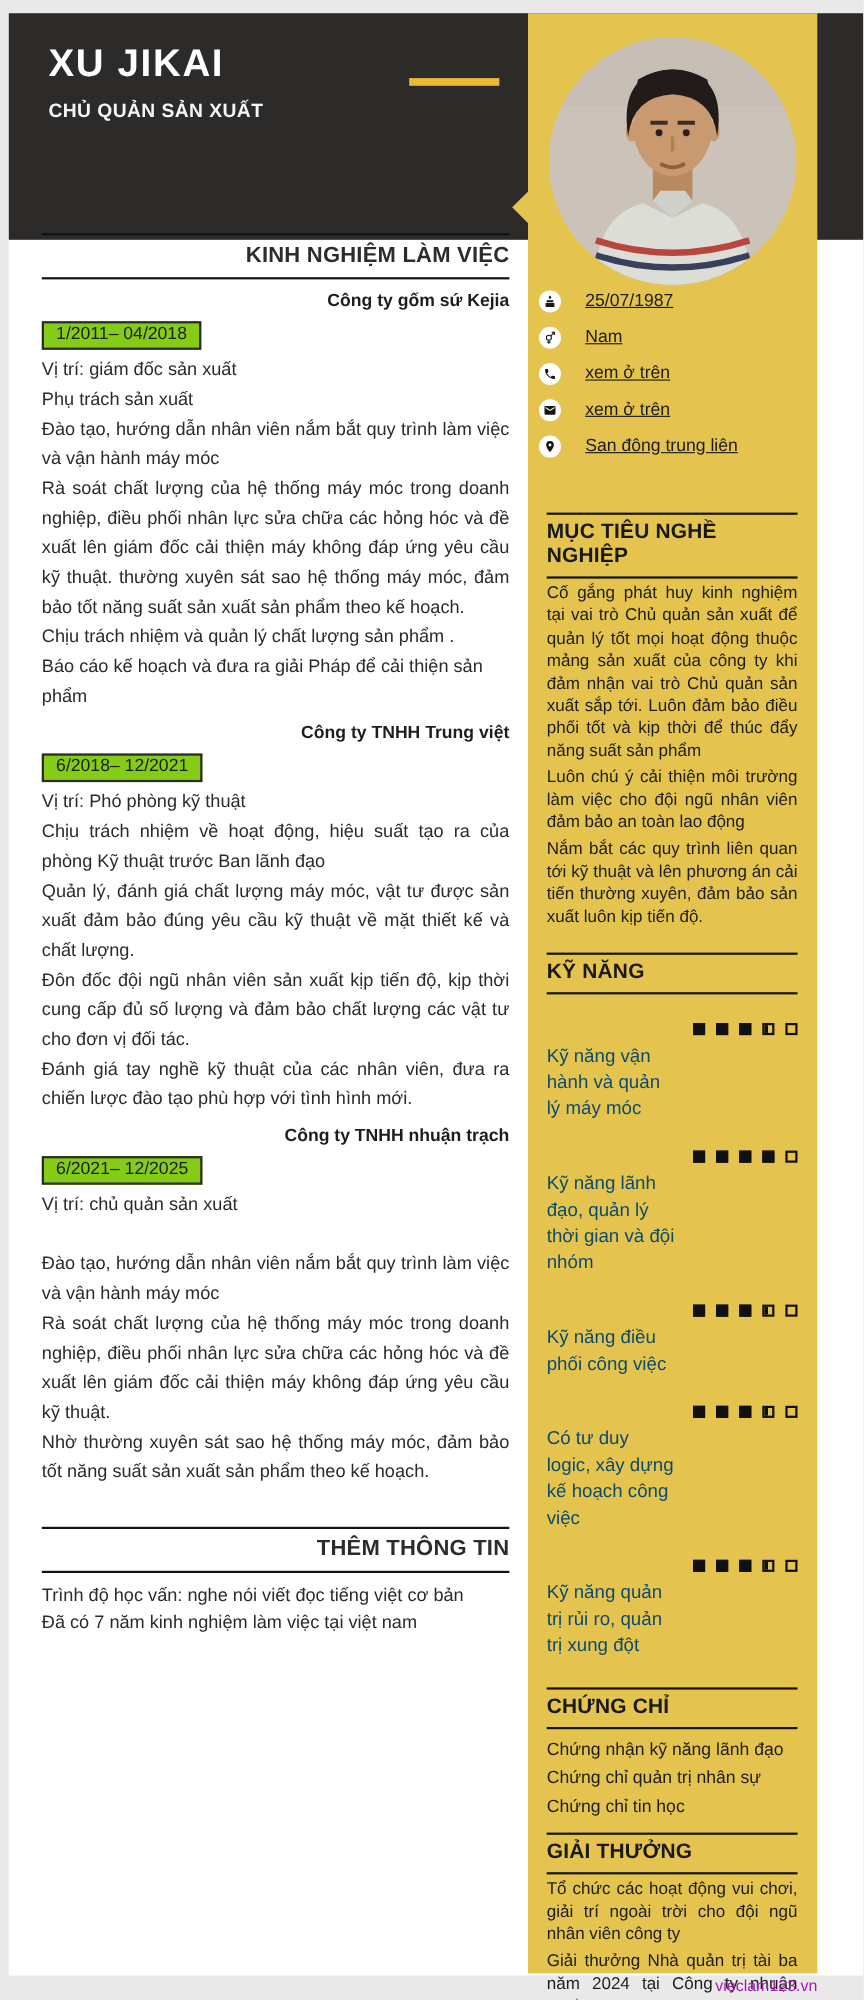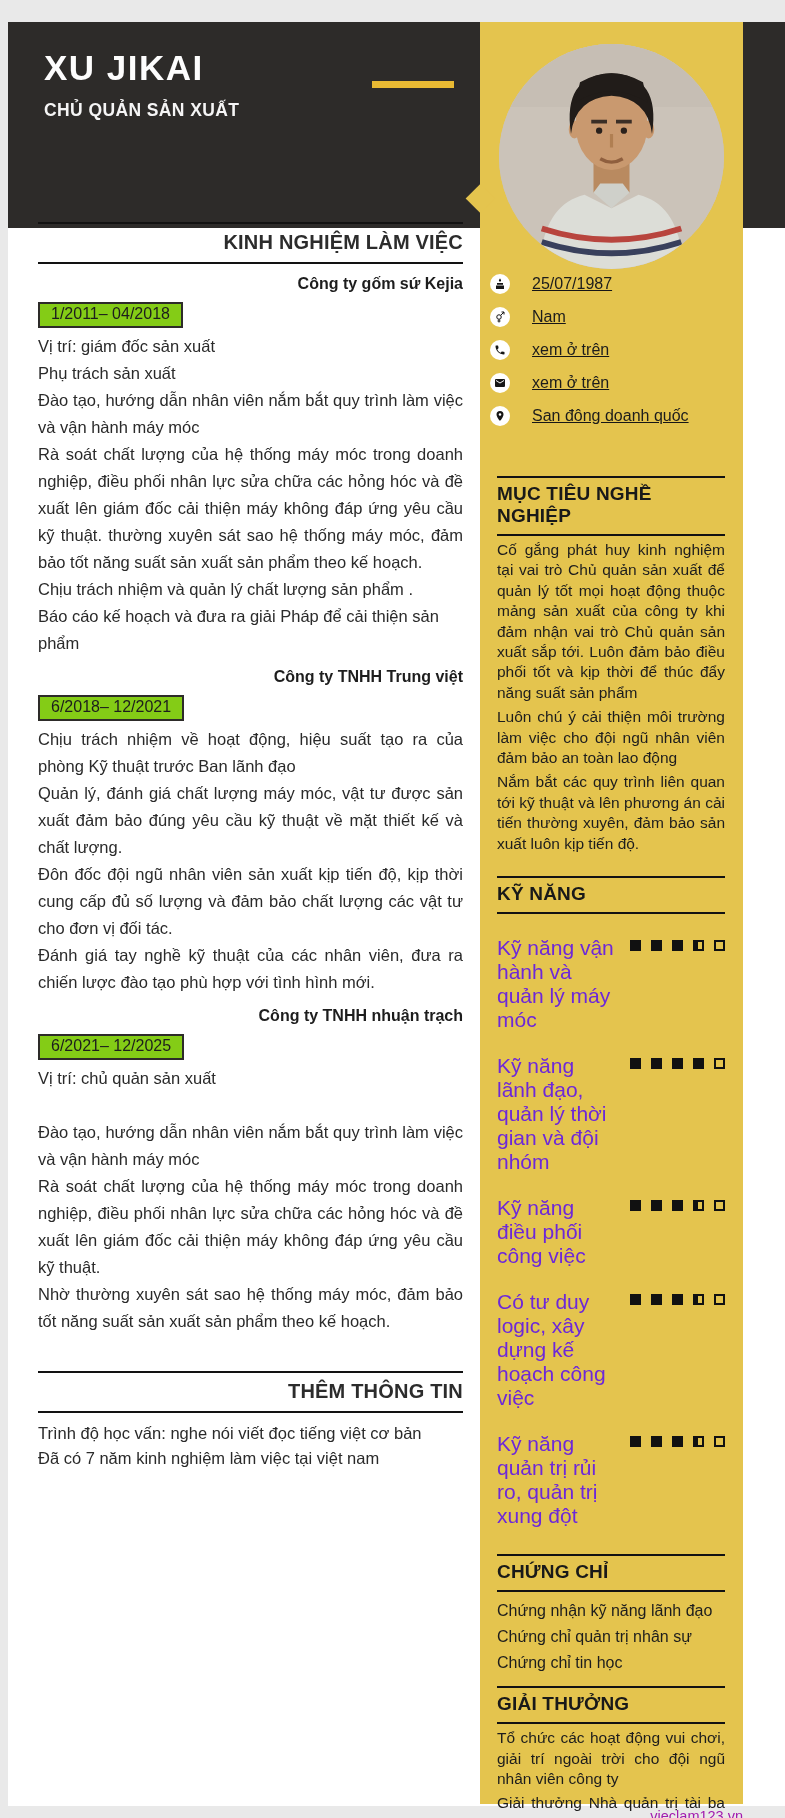--- a/index.html
+++ b/index.html
@@ -1,17 +1,17 @@
 <!DOCTYPE html>
 <html><head>
 <meta charset="utf-8">
 <style>
   html,body{margin:0;padding:0;background:#e9e9e9;font-family:"Liberation Sans",sans-serif;}
   .canvas{position:relative;width:785px;height:1818px;background:#e9e9e9;overflow:hidden;}
-  .card{position:absolute;left:8px;top:22px;width:777px;height:1784px;background:#ffffff;}
+  .card{position:absolute;left:8px;top:12px;width:777px;height:1784px;background:#ffffff;}
 
   
   .header{position:absolute;left:0;top:0;width:100%;height:206px;background:#2d2b29;}
   .name{position:absolute;left:36px;top:26px;font-size:35px;font-weight:bold;color:#fdfdfd;letter-spacing:1.5px;}
   .subtitle{position:absolute;left:36px;top:78px;font-size:17.5px;font-weight:bold;color:#f5f5f5;letter-spacing:.4px;}
   .accent-dash{position:absolute;left:364px;top:59px;width:82px;height:7px;background:#e9ba33;}
 
   
   .left-col{position:absolute;left:30px;top:200px;width:425px;color:#242424;}
   .sec-head-l{border-top:2.5px solid #121212;border-bottom:2.5px solid #121212;padding:7px 0 8px;
@@ -37,21 +37,21 @@
       align-items:center;justify-content:center;}
   .ic svg{width:12px;height:12px;}
   .inforow .txt{margin-left:22px;font-size:16px;color:#1c1c1c;}
   .section{margin:0 10px 0 7px;}
   .sec-head-r{border-top:2.5px solid #121212;border-bottom:2.5px solid #121212;padding:5px 0 7px;
               font-size:19px;font-weight:bold;color:#191919;letter-spacing:.2px;}
   .objective{margin-top:50px;}
   .rc-par p{margin:4px 0 0;font-size:15.5px;line-height:20.4px;text-align:justify;color:#1d1d1d;}
   .skills{margin-top:22px;}
   .skillrow{display:flex;margin-top:22px;}
-  .skillrow .lbl{flex:0 0 118px;font-size:21px;line-height:24px;color:#6d28d9;}
+  .skillrow .lbl{flex:0 0 118px;font-size:17px;line-height:24px;color:#0c4a6e;margin-top:22px;}
   .sqs{margin-left:auto;margin-top:4px;display:flex;gap:10px;}
   .sq{width:7px;height:7px;border:2.5px solid #111;background:transparent;}
   .sq.filled{background:#111;}
   .sq.partial{background:linear-gradient(90deg,#111 0 45%,rgba(0,0,0,0) 45%);}
   .certs{margin-top:26px;}
   .certs p{margin:3px 0 0;font-size:16px;line-height:23px;color:#1d1d1d;}
   .certs p:first-of-type{margin-top:7px;}
   .awards{margin-top:12px;}
   .hobbies{margin-top:28px;}
   .hobbybox{margin-top:14px;background:#ffffff;border-radius:4px;padding:10px 12px 28px;
@@ -82,20 +82,21 @@
         <p class="just">Đào tạo, hướng dẫn nhân viên nắm bắt quy trình làm việc và vận hành máy móc</p>
         <p class="just">Rà soát chất lượng của hệ thống máy móc trong doanh nghiệp, điều phối nhân lực sửa chữa các hỏng hóc và đề xuất lên giám đốc cải thiện máy không đáp ứng yêu cầu kỹ thuật. thường xuyên sát sao hệ thống máy móc, đảm bảo tốt năng suất sản xuất sản phẩm theo kế hoạch.</p>
         <p>Chịu trách nhiệm và quản lý chất lượng sản phẩm .</p>
         <p>Báo cáo kế hoạch và đưa ra giải Pháp để cải thiện sản phẩm</p>
       </div>
 
       
       <div class="company">Công ty TNHH Trung việt</div>
       <div class="datebox">6/2018– 12/2021</div>
       <div class="jobtext">
+        <p>Vị trí: Phó phòng kỹ thuật</p>
         <p class="just">Chịu trách nhiệm về hoạt động, hiệu suất tạo ra của phòng Kỹ thuật trước Ban lãnh đạo</p>
         <p class="just">Quản lý, đánh giá chất lượng máy móc, vật tư được sản xuất đảm bảo đúng yêu cầu kỹ thuật về mặt thiết kế và chất lượng.</p>
         <p class="just">Đôn đốc đội ngũ nhân viên sản xuất kịp tiến độ, kịp thời cung cấp đủ số lượng và đảm bảo chất lượng các vật tư cho đơn vị đối tác.</p>
         <p class="just">Đánh giá tay nghề kỹ thuật của các nhân viên, đưa ra chiến lược đào tạo phù hợp với tình hình mới.</p>
       </div>
 
       
       <div class="company">Công ty TNHH nhuận trạch</div>
       <div class="datebox">6/2021– 12/2025</div>
       <div class="jobtext">
@@ -173,21 +174,21 @@
               </svg>
           </span>
           <span class="txt">xem ở trên</span>
         </div>
         <div class="inforow">
           <span class="ic">
             <svg viewBox="0 0 24 24" fill="#161616">
                 <path fill-rule="evenodd" d="M12 2a7 7 0 00-7 7c0 5.2 7 13 7 13s7-7.8 7-13a7 7 0 00-7-7zm0 9.6A2.6 2.6 0 1112 6.4a2.6 2.6 0 010 5.2z"></path>
               </svg>
           </span>
-          <span class="txt">San đông doanh quốc</span>
+          <span class="txt">San đông trung liên</span>
         </div>
 
         <div class="section objective">
           <div class="sec-head-r">MỤC TIÊU NGHỀ NGHIỆP</div>
           <div class="rc-par">
             <p>Cố gắng phát huy kinh nghiệm tại vai trò Chủ quản sản xuất để quản lý tốt mọi hoạt động thuộc mảng sản xuất của công ty khi đảm nhận vai trò Chủ quản sản xuất sắp tới. Luôn đảm bảo điều phối tốt và kịp thời để thúc đẩy năng suất sản phẩm</p>
             <p>Luôn chú ý cải thiện môi trường làm việc cho đội ngũ nhân viên đảm bảo an toàn lao động</p>
             <p>Nắm bắt các quy trình liên quan tới kỹ thuật và lên phương án cải tiến thường xuyên, đảm bảo sản xuất luôn kịp tiến độ.</p>
           </div>
         </div>

